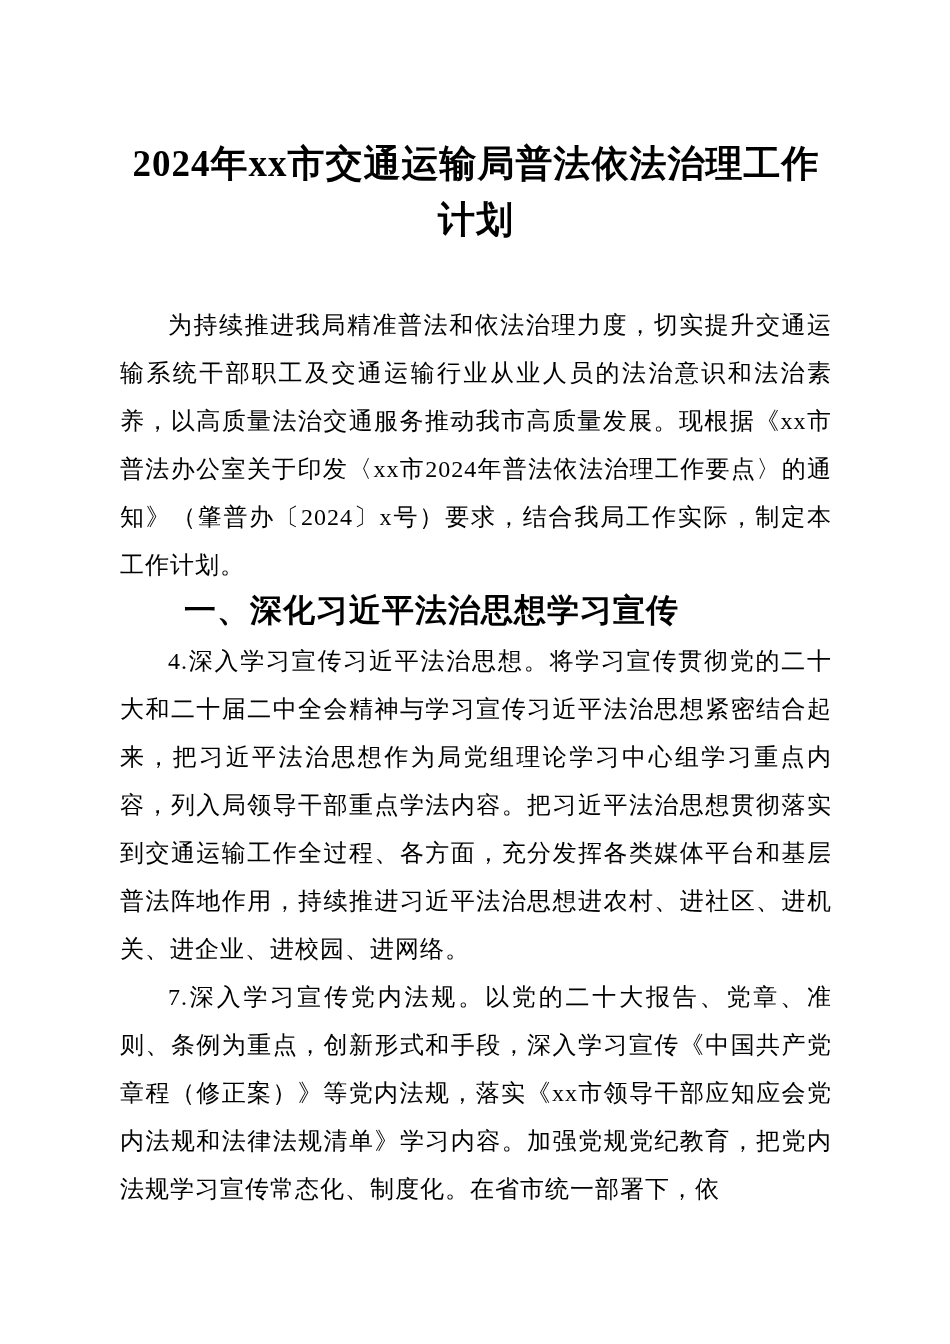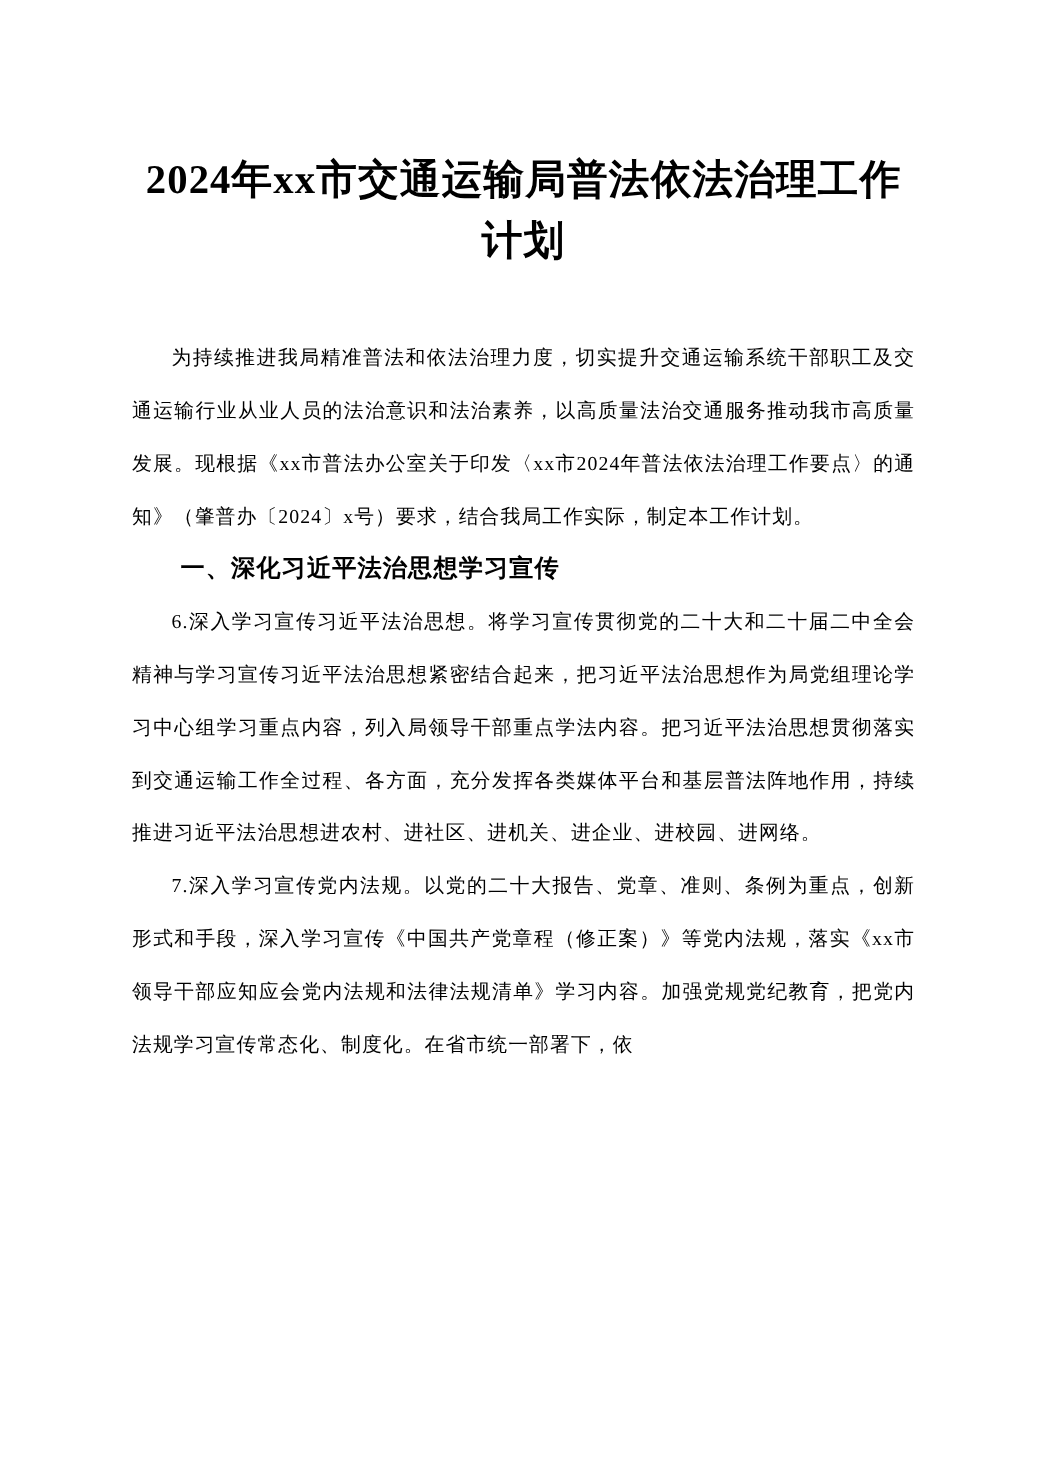--- a/index.html
+++ b/index.html
@@ -28,46 +28,46 @@
     line-height: 1.5;
     text-align: center;
     letter-spacing: 1px;
     font-family: "Liberation Serif", "DejaVu Serif", serif;
   }
   .doc-body {
     width: 712px;
   }
   .para {
     margin: 0;
-    font-size: 18px;
+    font-size: 24px;
     line-height: 48px;
     text-align: justify;
     text-justify: inter-ideograph;
     text-indent: 2em;
     letter-spacing: 1px;
     word-break: break-all;
   }
   .section-heading {
     margin: 0;
-    font-size: 22px;
+    font-size: 32px;
     line-height: 48px;
     font-weight: bold;
     text-indent: 2em;
     letter-spacing: 1px;
-    font-family: Liberation Sans, sans-serif;
+    font-family: Liberation Mono, monospace;
   }
 </style>
 </head>
 <body>
 
 <div class="page">
   <h1 class="doc-title">2024年xx市交通运输局普法依法治理工作计划</h1>
 
   <div class="doc-body">
     <p class="para">为持续推进我局精准普法和依法治理力度，切实提升交通运输系统干部职工及交通运输行业从业人员的法治意识和法治素养，以高质量法治交通服务推动我市高质量发展。现根据《xx市普法办公室关于印发〈xx市2024年普法依法治理工作要点〉的通知》（肇普办〔2024〕x号）要求，结合我局工作实际，制定本工作计划。</p>
 
     <p class="section-heading">一、深化习近平法治思想学习宣传</p>
 
-    <p class="para">6.深入学习宣传习近平法治思想。将学习宣传贯彻党的二十大和二十届二中全会精神与学习宣传习近平法治思想紧密结合起来，把习近平法治思想作为局党组理论学习中心组学习重点内容，列入局领导干部重点学法内容。把习近平法治思想贯彻落实到交通运输工作全过程、各方面，充分发挥各类媒体平台和基层普法阵地作用，持续推进习近平法治思想进农村、进社区、进机关、进企业、进校园、进网络。</p>
+    <p class="para">4.深入学习宣传习近平法治思想。将学习宣传贯彻党的二十大和二十届二中全会精神与学习宣传习近平法治思想紧密结合起来，把习近平法治思想作为局党组理论学习中心组学习重点内容，列入局领导干部重点学法内容。把习近平法治思想贯彻落实到交通运输工作全过程、各方面，充分发挥各类媒体平台和基层普法阵地作用，持续推进习近平法治思想进农村、进社区、进机关、进企业、进校园、进网络。</p>
 
     <p class="para">7.深入学习宣传党内法规。以党的二十大报告、党章、准则、条例为重点，创新形式和手段，深入学习宣传《中国共产党章程（修正案）》等党内法规，落实《xx市领导干部应知应会党内法规和法律法规清单》学习内容。加强党规党纪教育，把党内法规学习宣传常态化、制度化。在省市统一部署下，依</p>
   </div>
 </div>
 
 </body></html>

